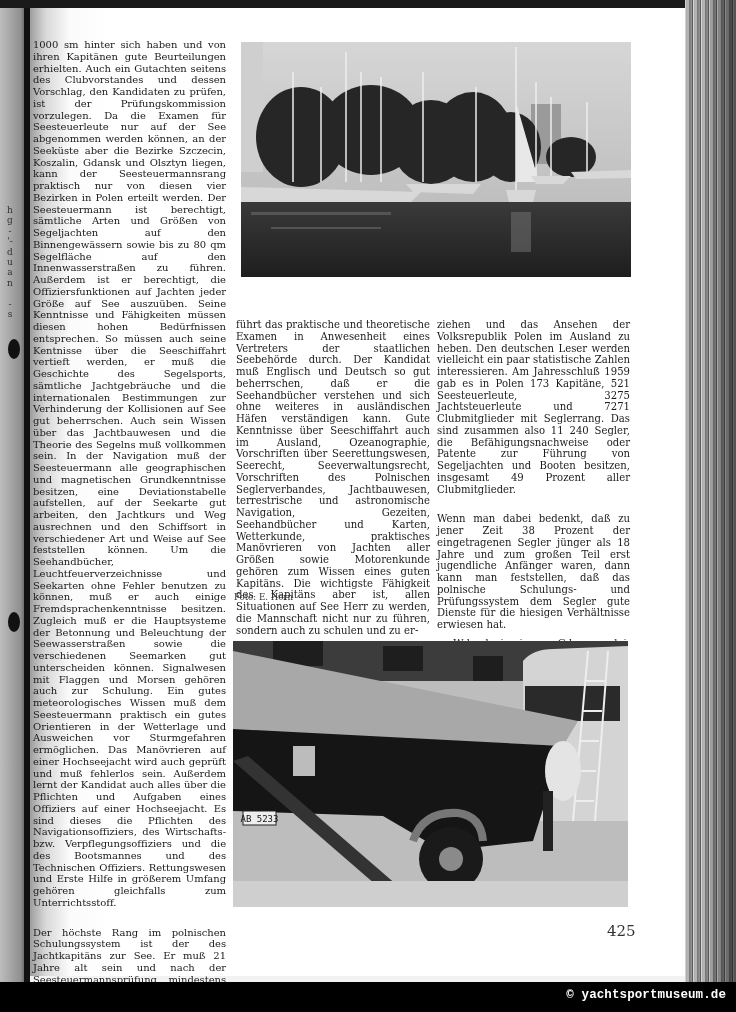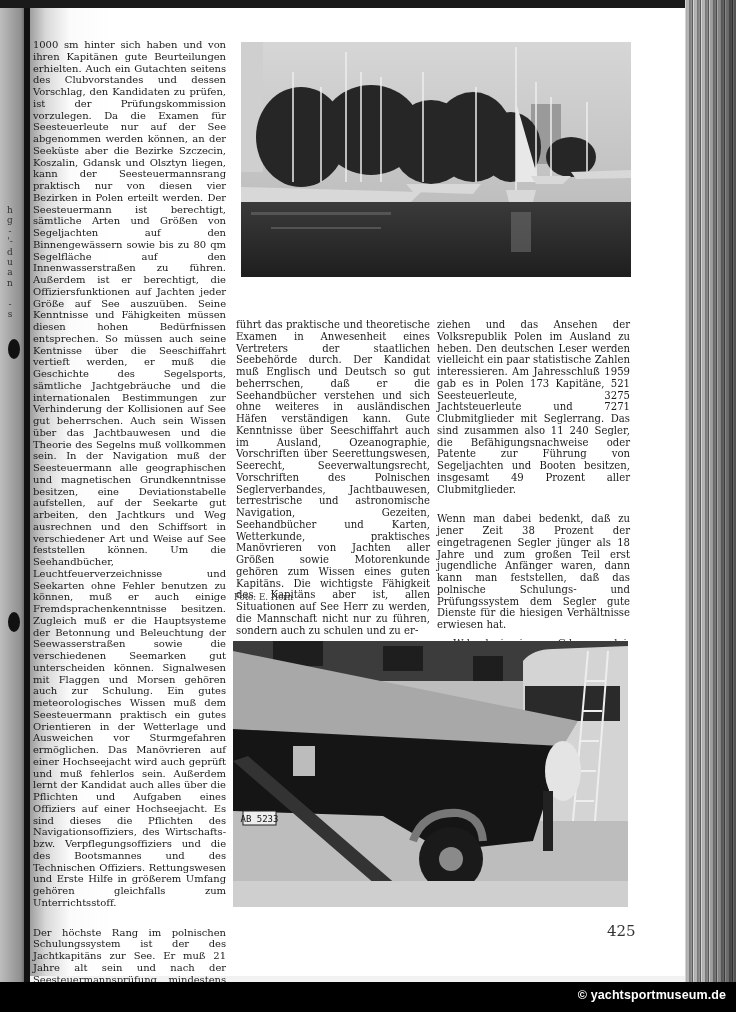--- a/index.html
+++ b/index.html
@@ -70,21 +70,21 @@
   .caption2 { left: 234px; top: 593px; width: 398px; text-align: justify; }
   .caption2 .credit { display: block; }
   .page-number {
     position: absolute; left: 607px; top: 922px; font-size: 15px; color: #333;
   }
   .footer-bar {
     position: absolute; left: 0; top: 982px; width: 736px; height: 30px; background: #000;
   }
   .watermark {
     position: absolute; right: 10px; top: 988px;
-    font-family: Liberation Sans, sans-serif;
+    font-family: Liberation Mono, monospace;
     font-size: 12.5px; font-weight: bold; color: #fff; letter-spacing: 0.1px;
   }
 </style>
 </head>
 <body>
 
 <div class="scan">
   <div class="left-page">
     <div class="left-page-letters" id="leftLetters">
         <div>h</div>

